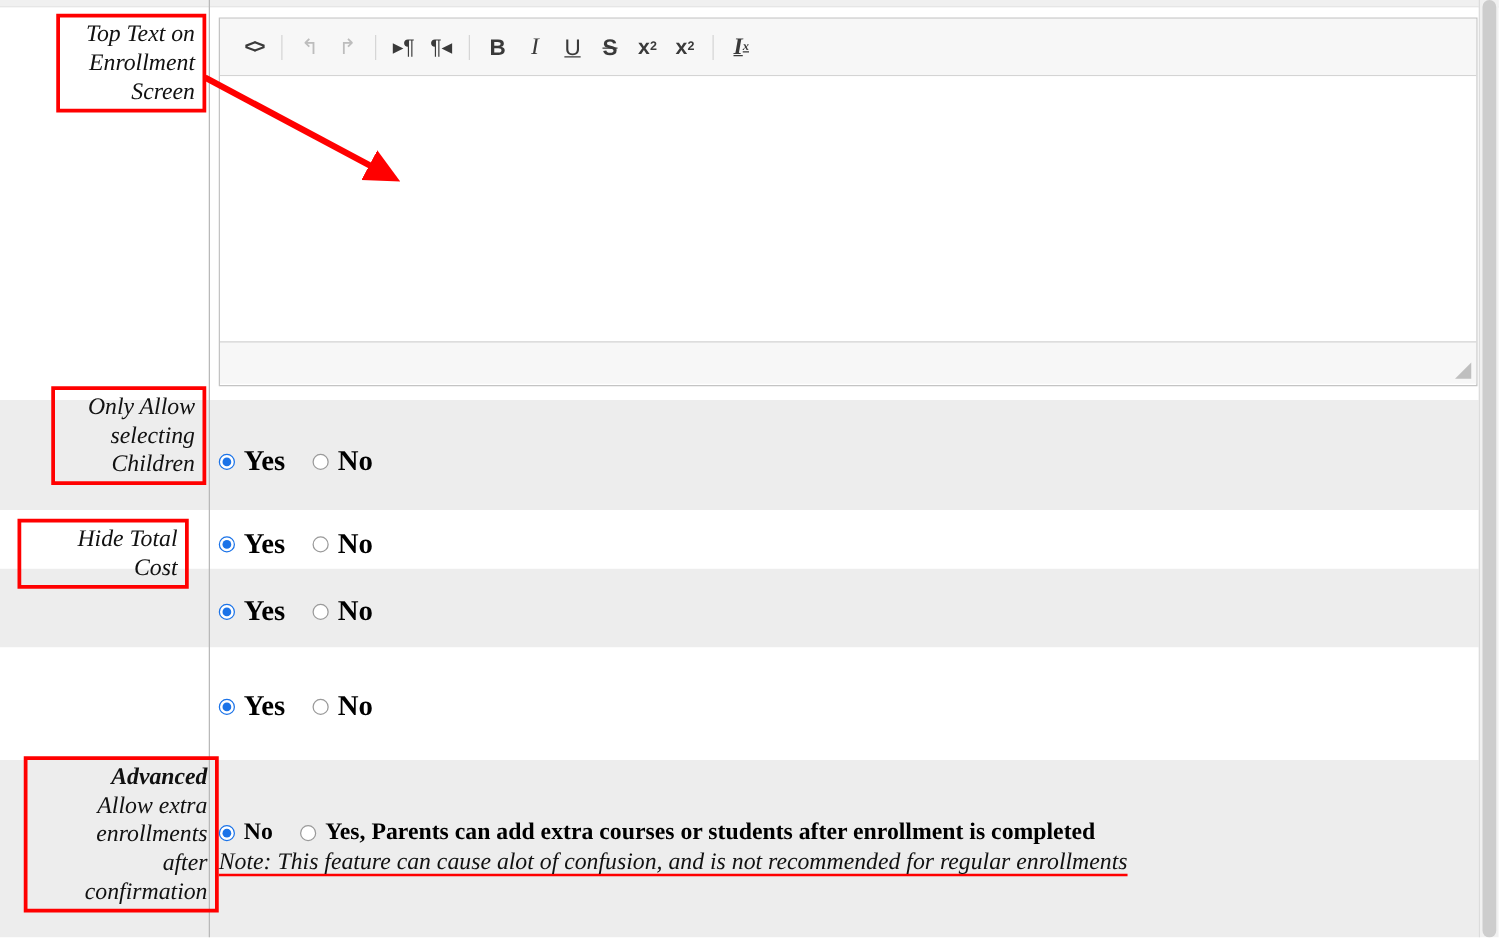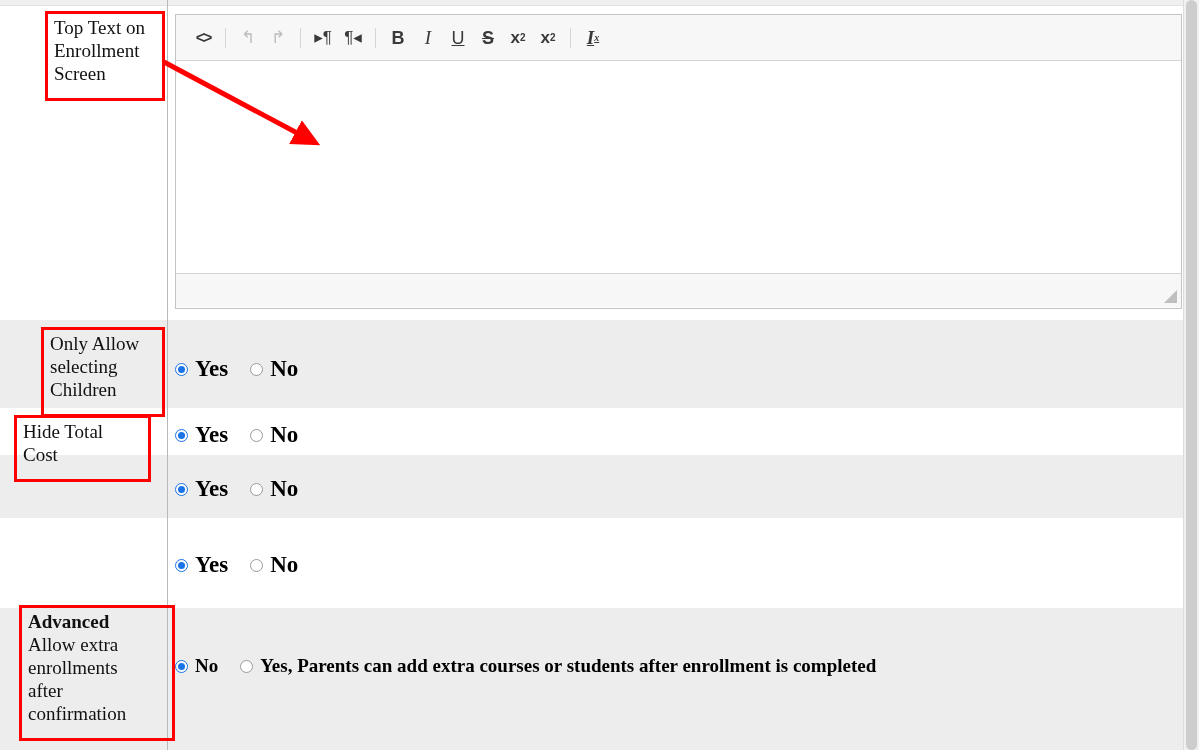--- a/index.html
+++ b/index.html
@@ -57,26 +57,28 @@
     position: absolute;
     left: 0;
     width: 1183px;
   }
   .row.gray  { background: #ededed; }
   .row.white { background: #ffffff; }
 
   
   .label-box {
     position: absolute;
+    text-align: right;
     font-size: 19px;
     line-height: 23px;
     color: #111111;
     border: 3px solid #ff0000;
-    padding: 2px 6px 13px 6px;
+    padding: 2px 6px 2px 6px;
     background: transparent;
+    font-style: italic;
   }
   .label-box .bold { font-weight: bold; display: block; }
 
   
   .editor {
     position: absolute;
     left: 175px; top: 14px;
     width: 1007px; height: 295px;
     border: 1px solid #c4c4c4;
     background: #ffffff;
@@ -219,21 +221,21 @@
   <div class="row gray" style="top:608px;height:142px;"></div>
 
   <div class="col-divider"></div>
 
   <div class="label-box" style="left:45px; top:11px; width:120px;">
     <span>Top Text on</span><br>
     <span>Enrollment</span><br>
     <span>Screen</span>
   </div>
 
-  <div class="label-box" style="left:41px; top:327px; width:124px;">
+  <div class="label-box" style="left:41px; top:309px; width:124px;">
     <span>Only Allow</span><br>
     <span>selecting</span><br>
     <span>Children</span>
   </div>
 
   <div class="label-box" style="left:14px; top:415px; width:137px;">
     <span>Hide Total Cost</span>
   </div>
 
 
@@ -331,20 +333,21 @@
     <div class="adv-line1">
       <div class="radio-opt">
         <span class="radio on"></span>
         <span>No</span>
       </div>
       <div class="radio-opt">
         <span class="radio"></span>
         <span>Yes, Parents can add extra courses or students after enrollment is completed</span>
       </div>
     </div>
+    <div class="adv-note">Note: This feature can cause alot of confusion, and is not recommended for regular enrollments</div>
   </div>
 
   <svg class="arrow-svg" viewBox="0 0 1199 750" xmlns="http://www.w3.org/2000/svg">
     <defs>
       <marker id="ahead" markerWidth="6" markerHeight="6" refX="4.2" refY="3" orient="auto" markerUnits="strokeWidth">
         <path d="M0,0.3 L5.6,3 L0,5.7 z" fill="#ff0000"></path>
       </marker>
     </defs>
     <line x1="164" y1="62" x2="314" y2="142" stroke="#ff0000" stroke-width="5" marker-end="url(#ahead)"></line>
   </svg>

